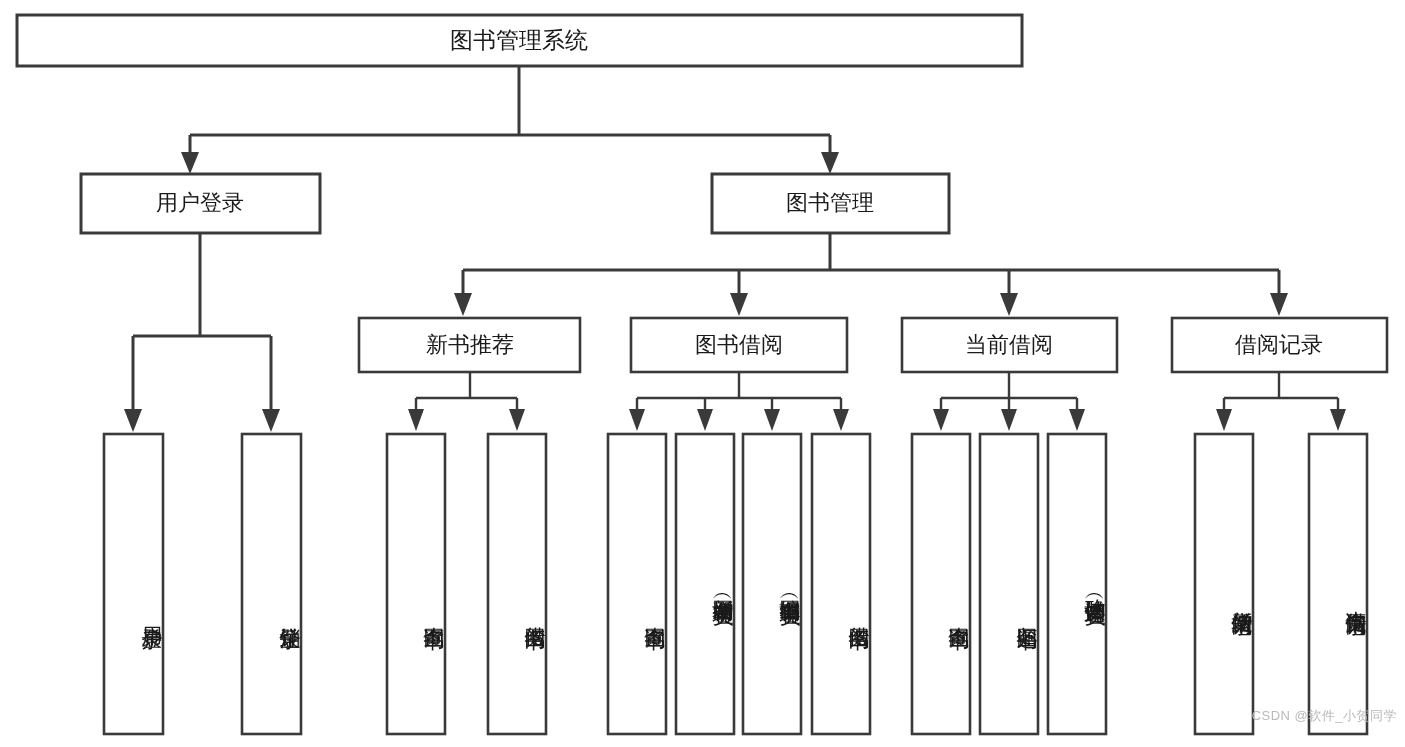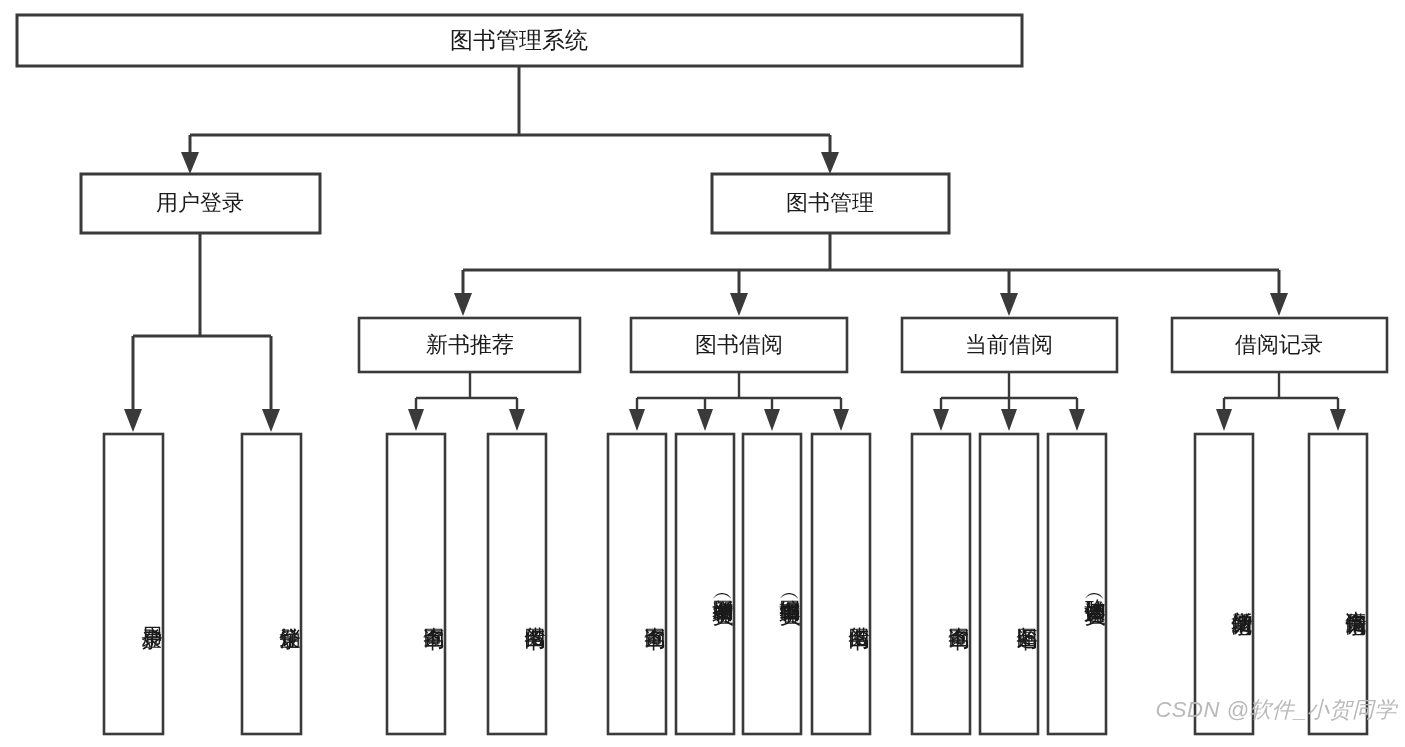--- a/index.html
+++ b/index.html
@@ -74,25 +74,24 @@
     align-items: flex-start;
     justify-content: center;
     white-space: nowrap;
     pointer-events: none;
   }
   .watermark {
     position: absolute;
     right: 8px;
     bottom: 6px;
     font-family: "Liberation Sans", "DejaVu Sans", sans-serif;
-    font-size: 22px;
+    font-size: 13px;
     color: #b9b9b9;
     letter-spacing: 0.5px;
     white-space: nowrap;
-    font-style: italic;
   }
 </style>
 </head>
 <body>
 
 <div id="diagram-root">
 
   <svg class="flow" viewBox="0 0 1405 747" xmlns="http://www.w3.org/2000/svg">
 
     <g>

